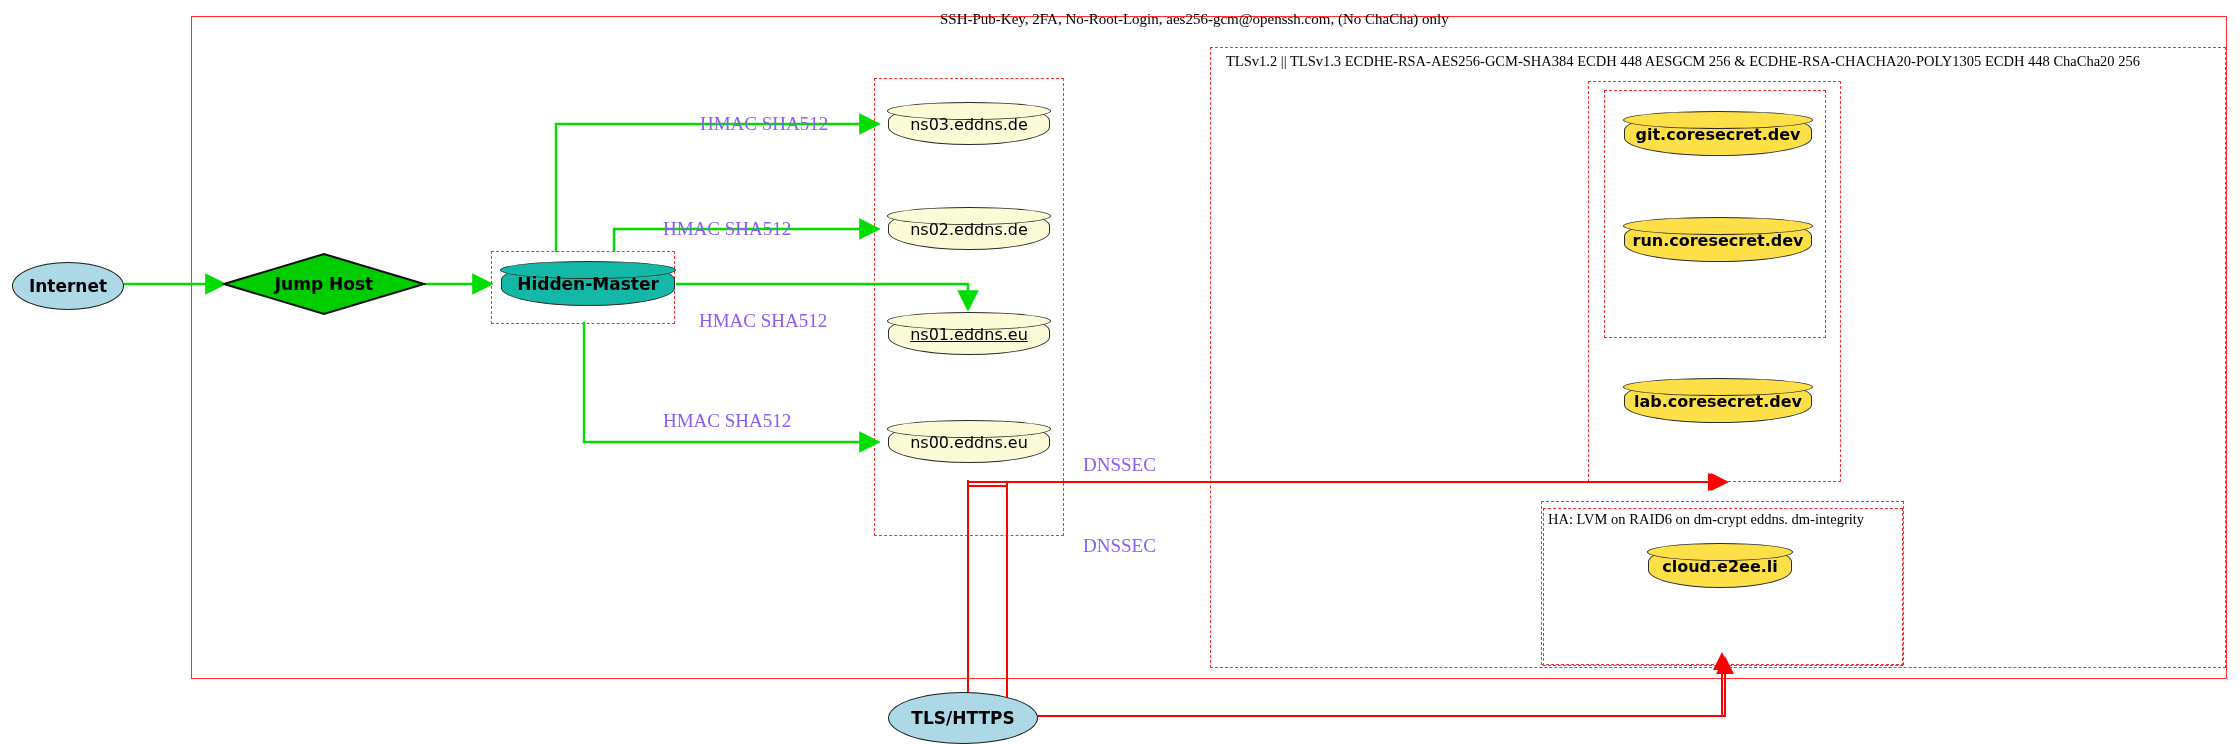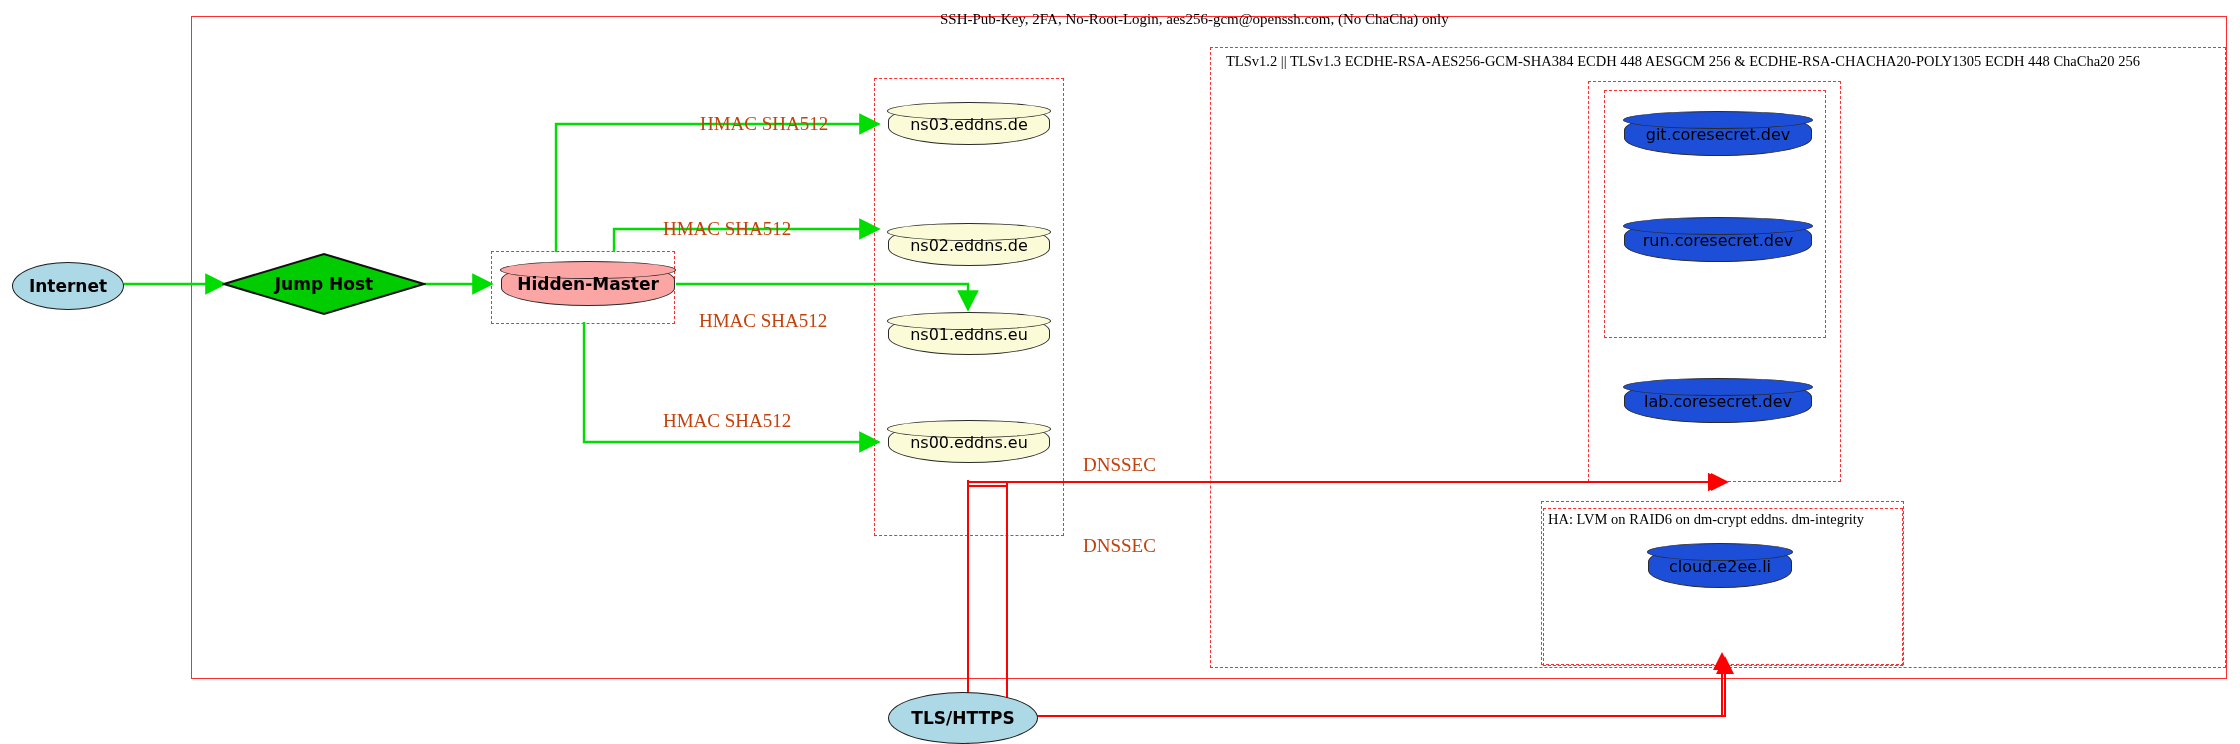--- a/index.html
+++ b/index.html
@@ -21,37 +21,37 @@
         justify-content:center;white-space:nowrap;color:#000;}
 
   
   .cyl{border:1.6px solid #2b2b2b;border-radius:50%/18px;}
   .cyl::before{content:"";position:absolute;left:-1.6px;right:-1.6px;top:-1.6px;
      height:16px;border:1.6px solid #2b2b2b;border-radius:50%;
      background:inherit;box-sizing:content-box;}
   .cyl > span{position:relative;z-index:2;}
 
   .cyl.yellow{background:#fbfbd8;}
-  .cyl.pink{background:#1d4ed8;}
-  .cyl.lav{background:#fca5a5;}
+  .cyl.pink{background:#fde047;font-weight:bold;}
+  .cyl.lav{background:#14b8a6;}
 
   
   .ellipse{background:#add8e6;border:1.6px solid #1d1d1d;border-radius:50%;}
 
   
   .diamond-wrap{position:absolute;}
   .diamond-wrap svg{display:block;}
   .diamond-label{position:absolute;left:0;top:0;width:100%;height:100%;
      display:flex;align-items:center;justify-content:center;white-space:nowrap;}
 
   .nlabel{font-size:17px;font-family:"DejaVu Sans",sans-serif;font-weight:bold;}
   .nlabel-sm{font-size:16px;font-family:"DejaVu Sans",sans-serif;}
 
   
-  .elabel{position:absolute;white-space:nowrap;color:#c2410c;
+  .elabel{position:absolute;white-space:nowrap;color:#8b5cf6;
      font-family:"Liberation Serif",serif;font-size:19px;}
 </style>
 </head>
 <body>
 
 <div id="stage">
 
   <div class="cluster solid" style="left:191px;top:16px;width:2036px;height:663px;"></div>
   <div class="cluster-label" style="left:940px;top:11px;font-size:15px;">SSH-Pub-Key, 2FA, No-Root-Login, aes256-gcm@openssh.com, (No ChaCha) only</div>
 
@@ -160,25 +160,25 @@
   </div>
 
   <div class="node cyl lav" style="left:501px;top:262px;width:174px;height:44px;">
     <span class="nlabel">Hidden-Master</span>
   </div>
 
   <div class="node cyl yellow" style="left:888px;top:103px;width:162px;height:42px;">
     <span class="nlabel-sm">ns03.eddns.de</span>
   </div>
 
-  <div class="node cyl yellow" style="left:888px;top:208px;width:162px;height:42px;margin-top:16px;">
+  <div class="node cyl yellow" style="left:888px;top:208px;width:162px;height:42px;">
     <span class="nlabel-sm">ns02.eddns.de</span>
   </div>
 
-  <div class="node cyl yellow" style="left:888px;top:313px;width:162px;height:42px;">
+  <div class="node cyl yellow" style="left:888px;top:313px;width:162px;height:42px;text-decoration:underline;">
     <span class="nlabel-sm">ns01.eddns.eu</span>
   </div>
 
   <div class="node cyl yellow" style="left:888px;top:421px;width:162px;height:42px;">
     <span class="nlabel-sm">ns00.eddns.eu</span>
   </div>
 
   <div class="node cyl pink" style="left:1624px;top:112px;width:188px;height:44px;">
     <span class="nlabel-sm">git.coresecret.dev</span>
   </div>

